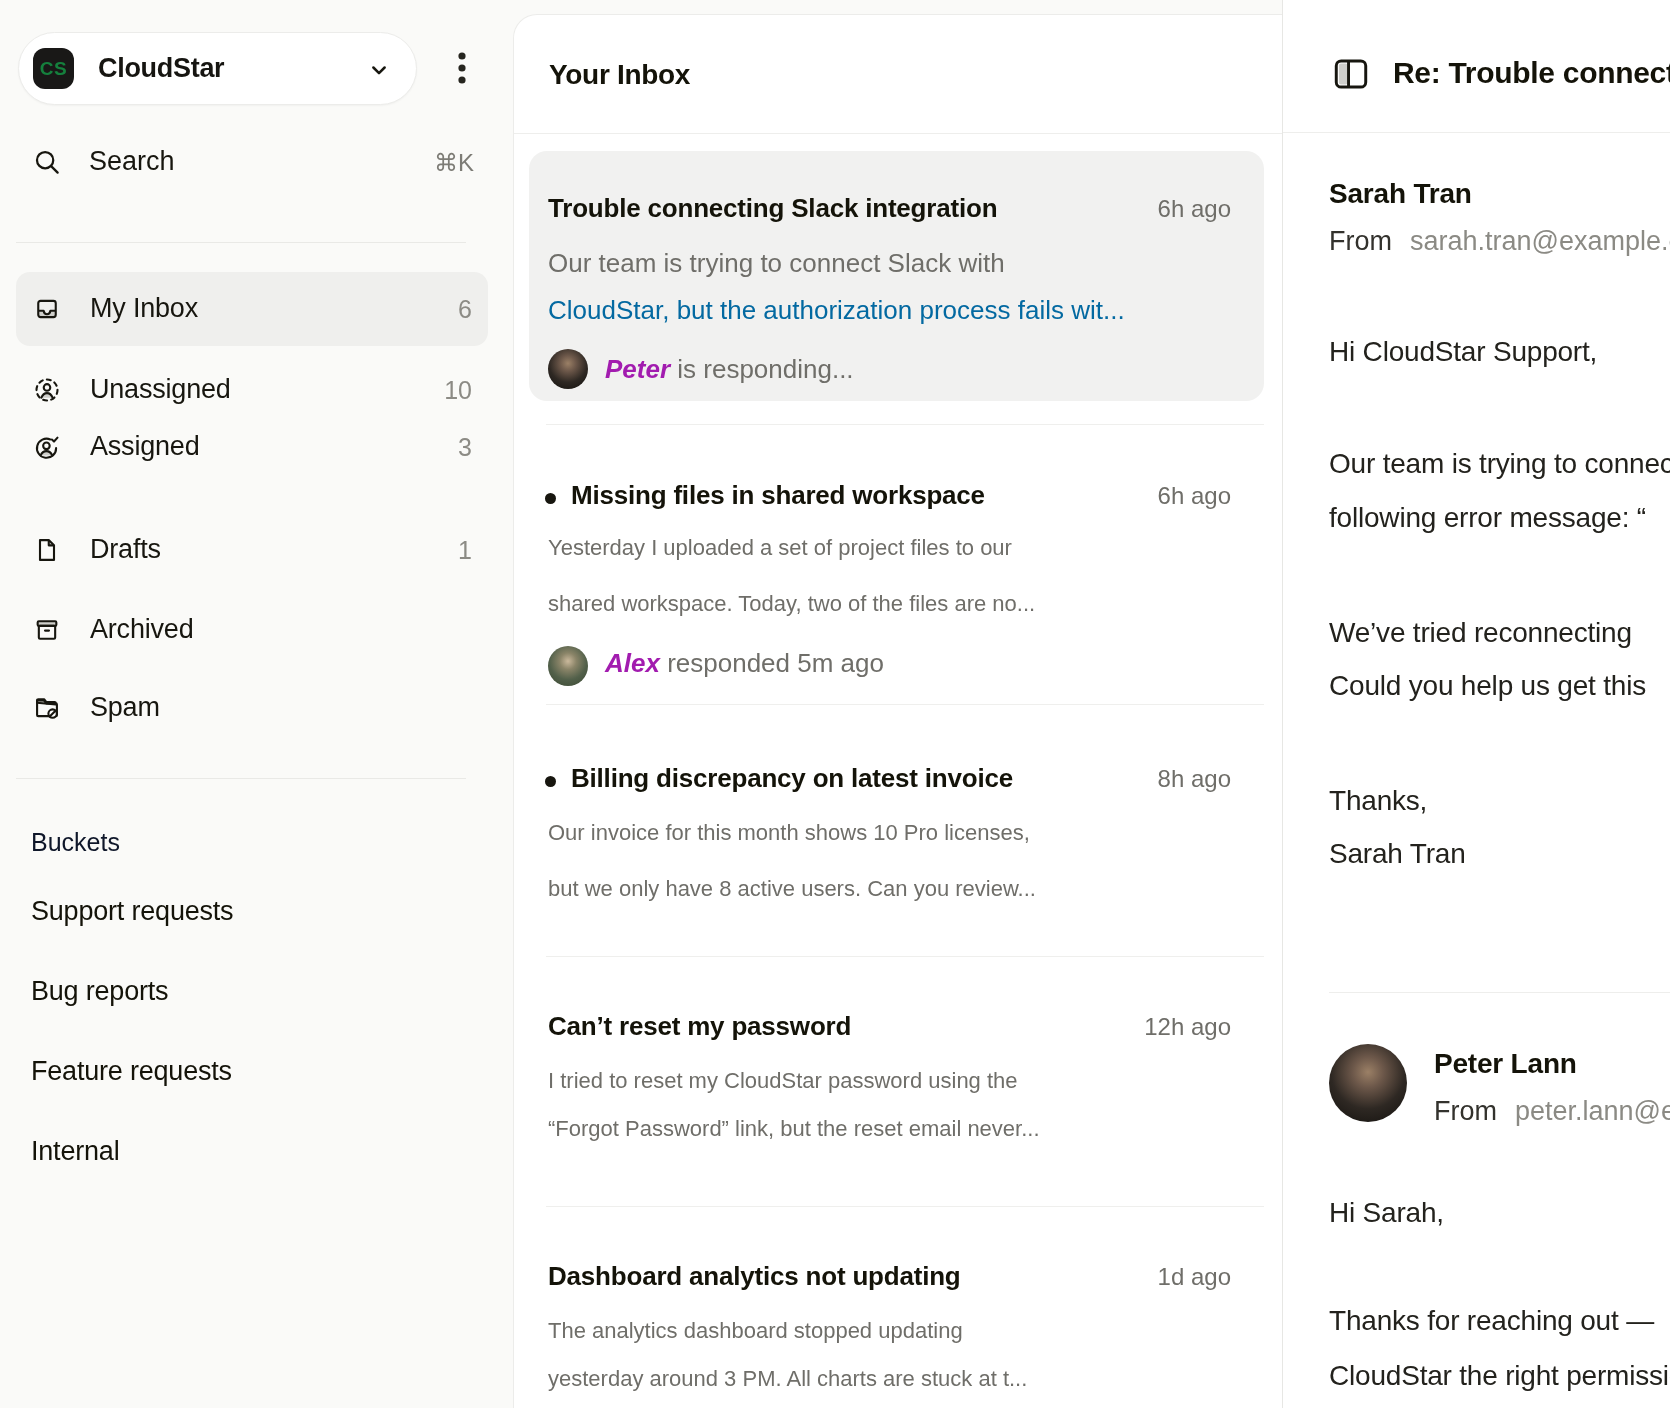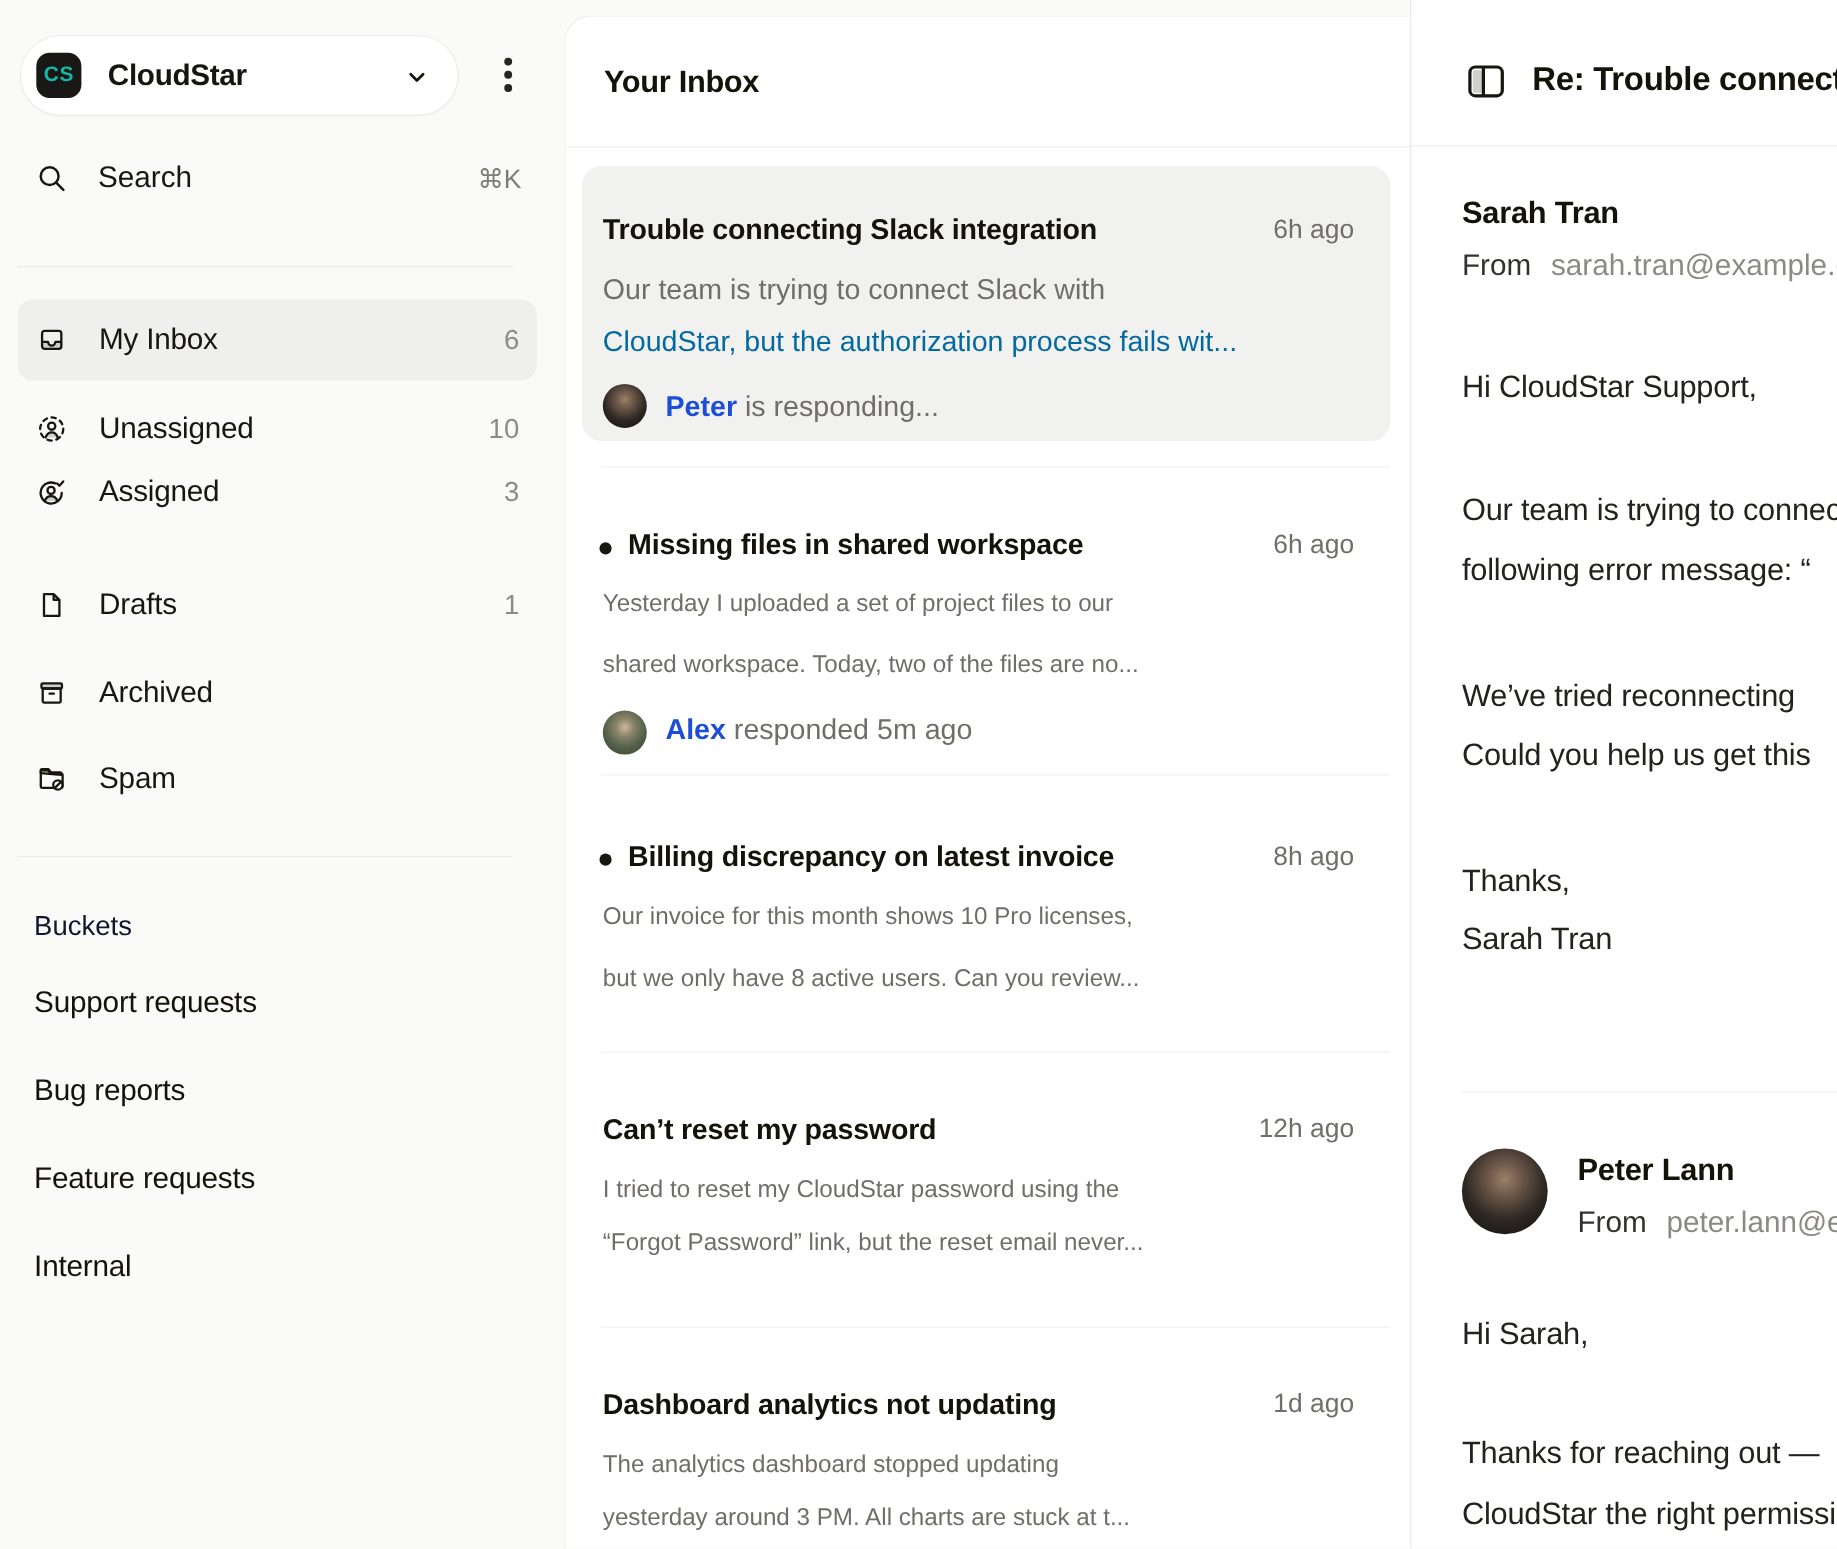--- a/index.html
+++ b/index.html
@@ -5,21 +5,21 @@
   * { margin:0; padding:0; box-sizing:border-box; }
   html,body { width:100%; height:100%; }
   body { background:#fafaf8; font-family:"Liberation Sans","DejaVu Sans",sans-serif; color:#1f1e1b; }
   .stage { position:relative; width:1670px; height:1408px; overflow:hidden; background:#fafaf8; }
 
   
   .sidebar { position:absolute; left:0; top:0; width:488px; height:100%; }
   .ws-pill { position:absolute; left:18px; top:32px; width:399px; height:73px; background:#ffffff;
              border:1px solid #ececea; border-radius:37px; box-shadow:0 1px 2px rgba(0,0,0,.04);
              display:flex; align-items:center; cursor:pointer; }
-  .ws-logo { width:41px; height:41px; margin-left:14px; border-radius:12px; background:#191817; color:#14b8a6;
+  .ws-logo { width:41px; height:41px; margin-left:14px; border-radius:12px; background:#191817; color:#15803d;
              font-size:19px; font-weight:700; display:flex; align-items:center; justify-content:center; letter-spacing:.5px; }
   .ws-name { margin-left:24px; font-size:27px; font-weight:700; letter-spacing:-.3px; color:#161511; }
   .ws-chevron { position:absolute; right:22px; top:22px; }
   .kebab-btn { position:absolute; left:444px; top:46px; width:36px; height:44px; background:none; border:none; cursor:pointer; }
 
   .search-row { position:absolute; left:0; top:134px; width:488px; height:56px; cursor:pointer; }
   .search-row .s-icon { position:absolute; left:32px; top:13px; }
   .search-row .s-label { position:absolute; left:89px; top:12px; font-size:27px; font-weight:500; color:#17160f; }
   .search-row .s-kbd { position:absolute; right:14px; top:15px; font-size:24px; color:#7d7c76; }
 
@@ -54,21 +54,21 @@
   .thread-item { position:absolute; left:0; width:769px; cursor:pointer; }
   .unread-dot { position:absolute; left:31px; width:11px; height:11px; border-radius:50%; background:#17160f; }
   .ti-title { position:absolute; font-size:26px; font-weight:700; letter-spacing:-.2px; color:#141309; white-space:nowrap; }
   .ti-time  { position:absolute; right:52px; font-size:24px; color:#6f6e69; }
   .ti-p { position:absolute; left:34px; font-size:22px; color:#6f6e69; white-space:nowrap; }
 
   .resp-avatar { width:40px; height:40px; border-radius:50%; display:inline-block; }
   .avatar-peter { background:radial-gradient(circle at 50% 36%, #9b8066 0%, #6d584a 24%, #2e2823 58%, #110f0c 100%); }
   .avatar-alex  { background:radial-gradient(circle at 50% 38%, #cbb99c 0%, #8a8468 26%, #52604a 58%, #394630 100%); }
   .resp-line { font-size:26px; color:#6f6e69; white-space:nowrap; }
-  .resp-line .resp-name { font-weight:700; color:#1d4ed8; }
+  .resp-line .resp-name { font-weight:700; color:#a21caf;font-style:italic; }
 
   
   .detail-panel { position:absolute; left:1282px; top:0; width:388px; height:1408px; background:#ffffff;
                   border-left:1px solid #e7e7e4; overflow:hidden; }
   .detail-header { position:absolute; left:0; top:0; width:100%; height:133px; border-bottom:1px solid #eeeeec; }
   .dh-toggle { position:absolute; left:48px; top:56px; width:40px; height:36px; background:none; border:none; cursor:pointer; }
   .dh-title { position:absolute; left:110px; top:56px; font-size:30px; font-weight:700; letter-spacing:-.3px; color:#141309; white-space:nowrap; }
 
   .msg-name { position:absolute; left:46px; font-size:28px; font-weight:700; letter-spacing:-.2px; color:#141309; white-space:nowrap; }
   .msg-from { position:absolute; left:46px; font-size:27px; white-space:nowrap; color:#33322d; }

